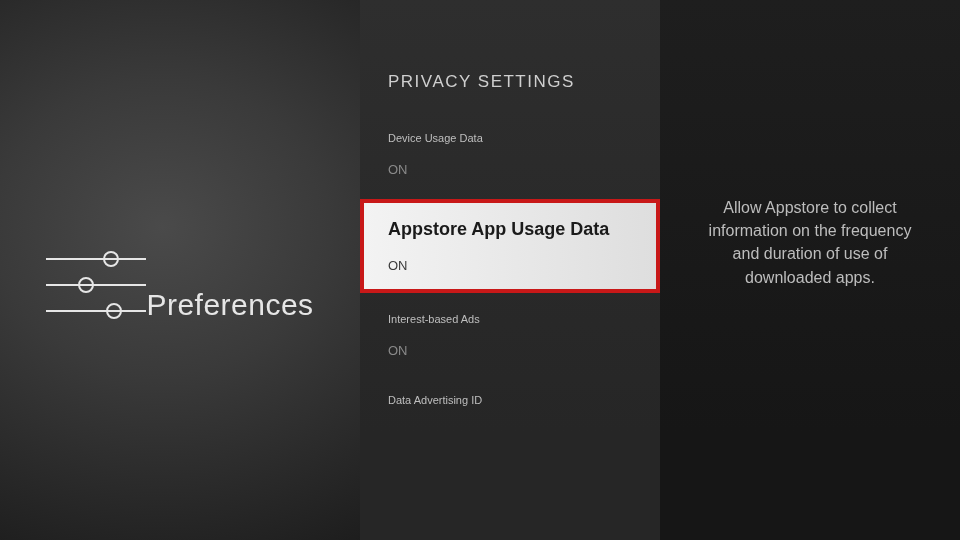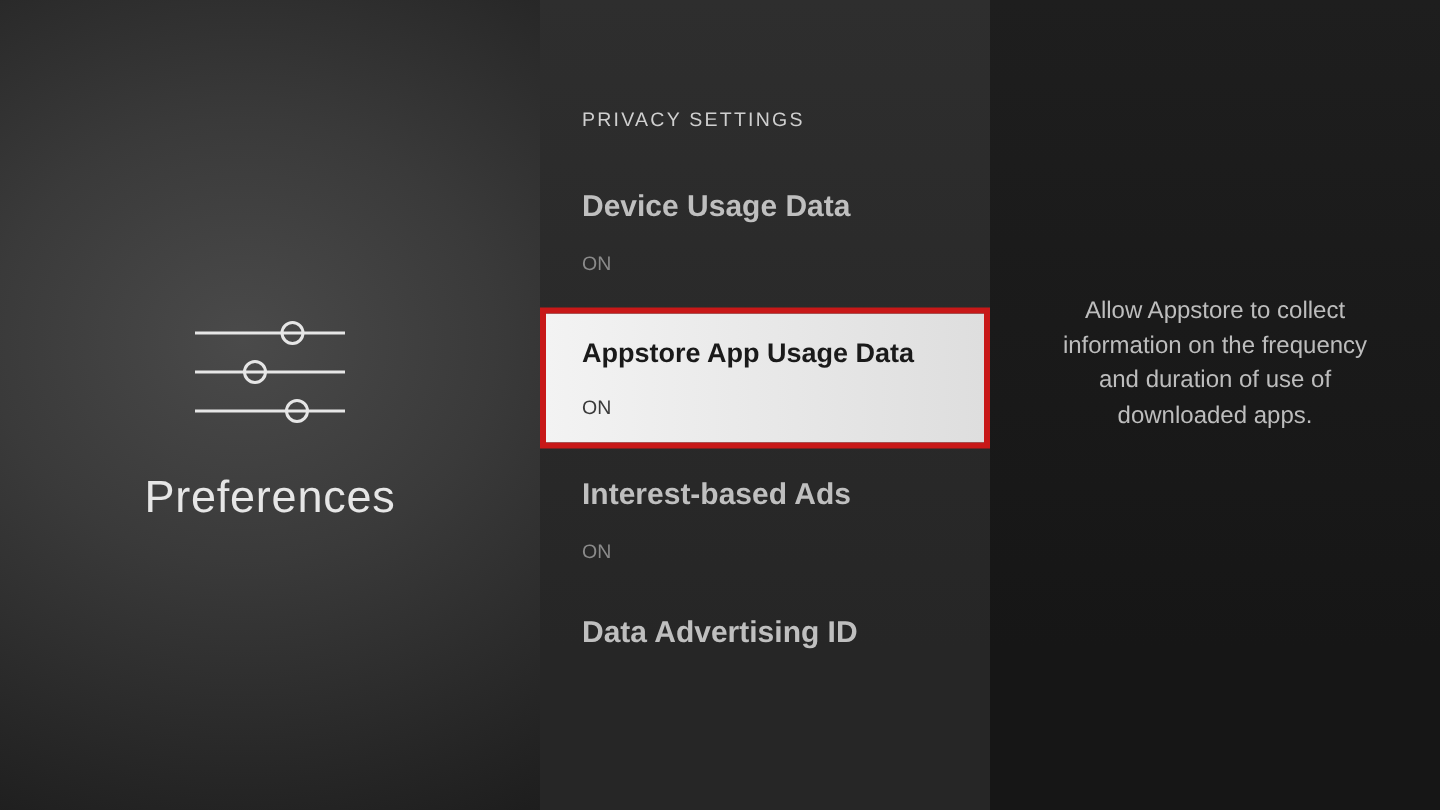--- a/index.html
+++ b/index.html
@@ -7,21 +7,20 @@
   body {
     display:flex;
     background:#000;
   }
   
   .left {
     width:360px;
     height:540px;
     background: radial-gradient(ellipse 480px 420px at 45% 42%, #4a4a4a 0%, #3a3a3a 35%, #262626 70%, #151515 100%);
     display:flex;
-    flex-direction:column;
     align-items:center;
     justify-content:center;
     padding-top:30px;
   }
   .icon-box{
     display:flex;
     flex-direction:column;
     gap:24px;
     align-items:center;
   }
@@ -50,30 +49,30 @@
   }
   
   .mid {
     width:300px;
     height:540px;
     background: linear-gradient(180deg,#2e2e2e 0%, #262626 80%);
     padding:72px 0 0 0;
   }
   .section-header{
     color:#cfcfcf;
-    font-size:13px;
+    font-size:17px;
     letter-spacing:1.5px;
     padding:0 28px 30px 28px;
     font-weight:500;
   }
   .item{
     padding:10px 28px 12px 28px;
     cursor:pointer;
   }
-  .item .lbl{ color:#bfbfbf; font-size:20px; font-weight:700; }
+  .item .lbl{ color:#bfbfbf; font-size:11px; font-weight:400; }
   .item .state{ color:#8a8a8a; font-size:13px; margin-top:18px; }
   .item.selected{
     background: linear-gradient(90deg, #f3f3f3 0%, #dedede 100%);
     border:4px solid #c81818;
     padding:16px 24px 16px 24px;
     margin:-4px 0;
   }
   .item.selected .lbl{ color:#1a1a1a; font-weight:600; font-size:18px; }
   .item.selected .state{ color:#3a3a3a; }
   .spacer{ height:14px; }

